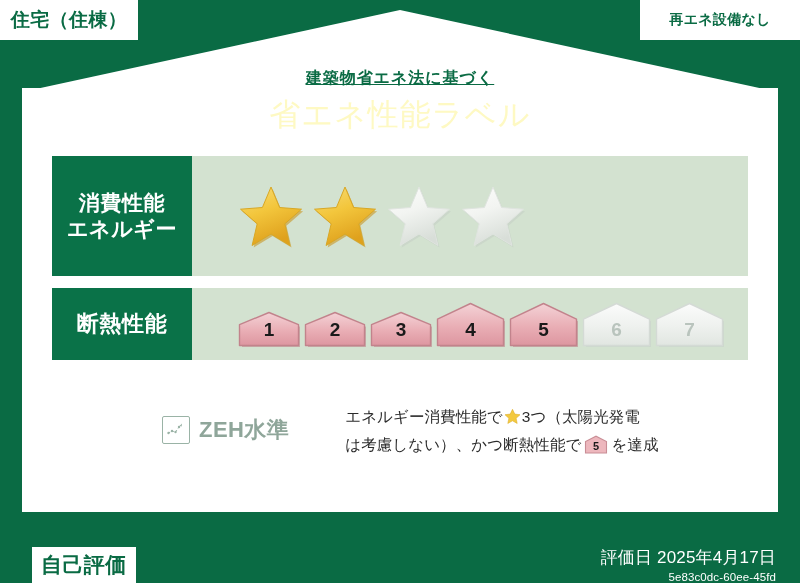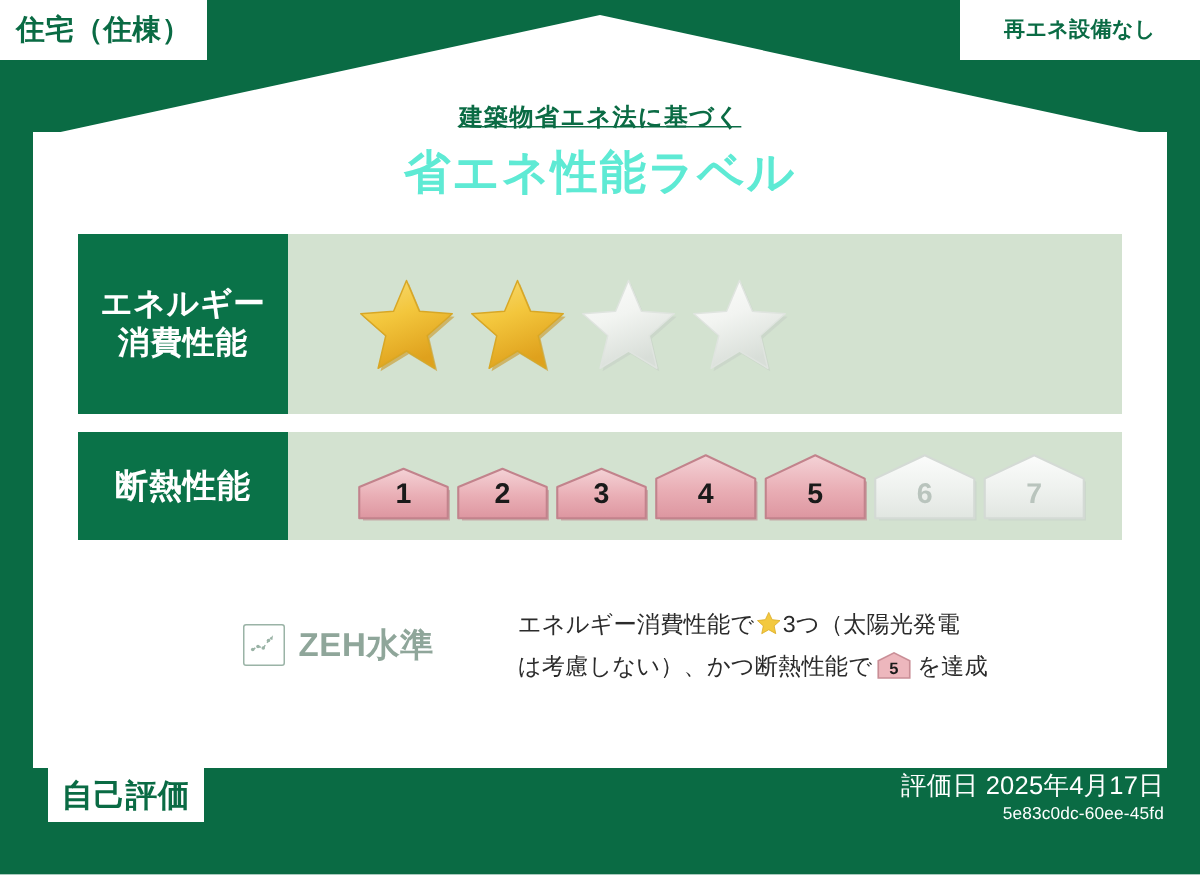--- a/index.html
+++ b/index.html
@@ -45,22 +45,22 @@
   
   .title-sub{
     position:absolute; left:0; right:0; top:68px;
     text-align:center;
     color:#0a6b44;
     font-size:16px; font-weight:bold; letter-spacing:.06em;text-decoration:underline;
   }
   .title-main{
     position:absolute; left:0; right:0; top:94px;
     text-align:center;
-    color:#5eead4;
-    font-size:31px; font-weight:bold; letter-spacing:.04em;
+    color:#fef9c3;
+    font-size:31px; font-weight:normal; letter-spacing:.04em;
   }
 
   
   .panel{
     position:absolute;
     left:52px; width:696px;
     background:#d3e2d0;
     display:flex; align-items:stretch;
   }
   .panel-energy{ top:156px; height:120px; }
@@ -131,21 +131,21 @@
     letter-spacing:.005em;
   }
   .inline-star{vertical-align:-3px;margin:0 1px;}
   .inline-house{vertical-align:-4px;margin:0 3px;}
 
   
   .bottom-bar{
     position:absolute;
     left:0; bottom:0; width:800px; height:71px;
     background:#0a6b44;
-    display:flex; align-items:flex-start;
+    display:flex; align-items:flex-end;
   }
   .selfeval{
     margin-left:32px;
     background:#ffffff;
     color:#0a6b44;
     font-weight:bold;
     font-size:21px;
     padding:4px 9px;
     letter-spacing:.02em;
   }
@@ -171,22 +171,22 @@
   <div class="inner-white"></div>
 
   <div class="tag tag-left">住宅（住棟）</div>
   <div class="tag tag-right">再エネ設備なし</div>
 
   <div class="title-sub">建築物省エネ法に基づく</div>
   <div class="title-main">省エネ性能ラベル</div>
 
   <div class="panel panel-energy">
     <div class="panel-head two-line">
+      <span>消費性能</span>
       <span>エネルギー</span>
-      <span>消費性能</span>
     </div>
     <div class="panel-body">
       <div class="stars" id="stars-container">
           <svg width="66" height="64" viewBox="0 0 64 64" class="star">
             <defs>
               <linearGradient id="sg0" x1="0" y1="0" x2="0.4" y2="1">
                 <stop offset="0%" stop-color="#f7dc78"></stop>
                 <stop offset="48%" stop-color="#f3c63c"></stop>
                 <stop offset="100%" stop-color="#dfa11d"></stop>
               </linearGradient>

